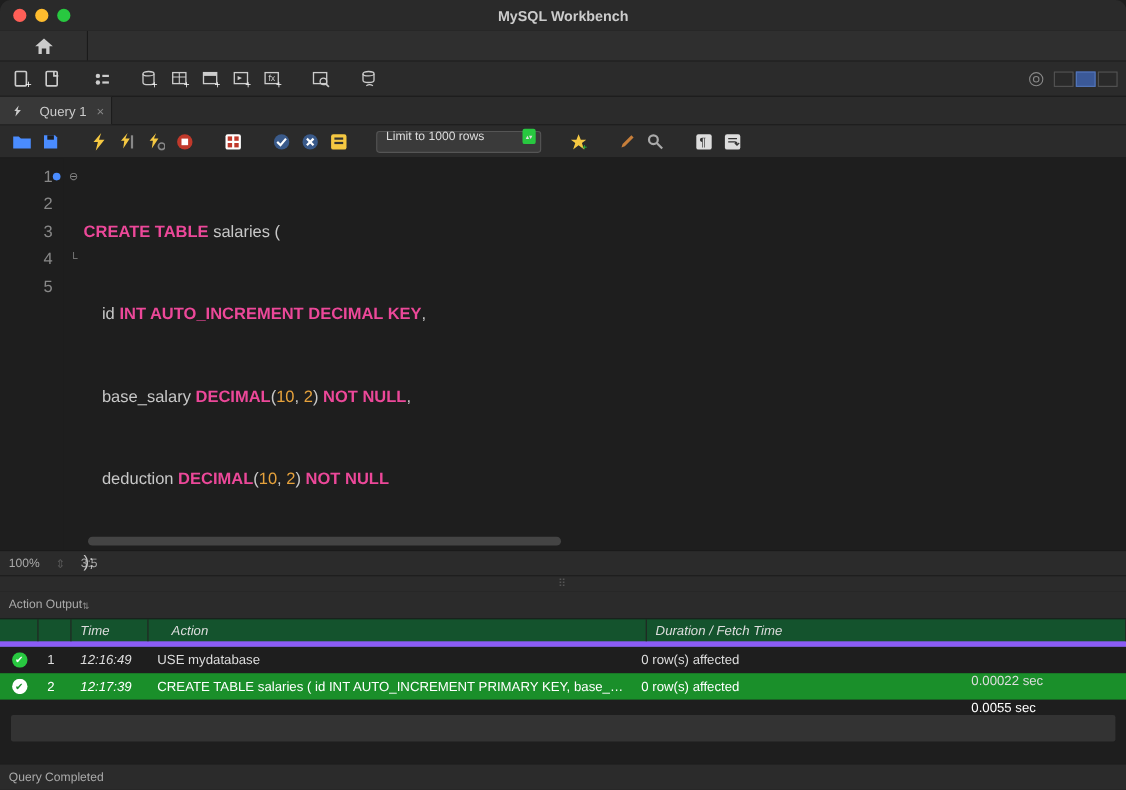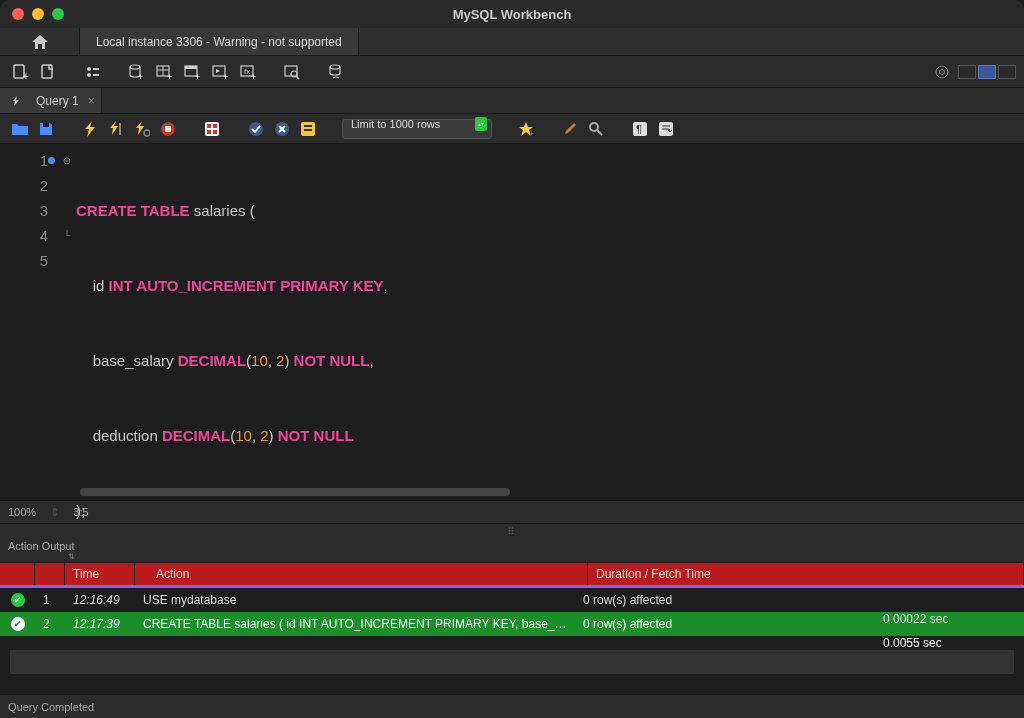--- a/index.html
+++ b/index.html
@@ -55,22 +55,22 @@
 .watermark { position: absolute; left: 80px; top: 210px; font-size: 90px; font-weight: 800; color: #2a2a4a; letter-spacing: -2px; pointer-events: none; font-family: Arial, sans-serif; }
 .hscroll { position: absolute; bottom: 4px; left: 80px; width: 430px; height: 8px; background: #444; border-radius: 4px; }
 
 
 .status-strip { height: 24px; background: #2b2b2b; display: flex; align-items: center; padding: 0 8px; gap: 14px; font-size: 11px; color: #aaa; border-top: 1px solid #1a1a1a; border-bottom: 1px solid #1a1a1a; }
 .splitter { height: 14px; background: #2b2b2b; display: flex; align-items: center; justify-content: center; }
 .splitter-dots { color: #555; font-size: 10px; letter-spacing: 2px; }
 
 
 .output-hdr { height: 24px; background: #2b2b2b; display: flex; align-items: center; padding: 0 8px; font-size: 11px; color: #aaa; }
-.output-hdr .sel { display: flex; align-items: flex-end; gap: 0; flex-direction: column; }
-.table-hdr { height: 26px; background: #b91c1c; display: flex; align-items: center; font-size: 12px; color: #ddd; border-top: 1px solid #1a1a1a; border-bottom: 3px solid #8b5cf6; }
+.output-hdr .sel { display: flex; align-items: flex-end; gap: 0; }
+.table-hdr { height: 26px; background: #14532d; display: flex; align-items: center; font-size: 12px; color: #ddd; border-top: 1px solid #1a1a1a; border-bottom: 5px solid #8b5cf6; font-style: italic; }
 .th { padding: 0 8px; border-right: 1px solid #222; height: 100%; display: flex; align-items: center; }
 .th.status { width: 35px; }
 .th.idx { width: 30px; }
 .th.time { width: 70px; }
 .th.action { width: 440px; margin-left: 13px; }
 .th.response { width: 300px; }
 .th.duration { flex: 1; }
 .trow { height: 24px; display: flex; align-items: center; font-size: 12px; color: #ddd; }
 .trow.sel { background: #1a8f2a; color: #fff; }
 .td { padding: 0 8px; overflow: hidden; white-space: nowrap; text-overflow: ellipsis; }
@@ -100,23 +100,20 @@
   </div>
   <div class="title">MySQL Workbench</div>
 </div>
 
 <div class="tabbar">
   <div class="hometab">
     <svg width="18" height="16" viewBox="0 0 18 16">
         <path d="M9 1 L17 8 L14 8 L14 15 L11 15 L11 10 L7 10 L7 15 L4 15 L4 8 L1 8 Z" fill="#ccc"></path>
       </svg>
   </div>
-  <div class="conntab">
-    <span>Local instance 3306 - Warning - not supported</span>
-  </div>
 </div>
 
 <div class="maintoolbar">
   <div class="tb-icon">
       <svg width="18" height="18" viewBox="0 0 18 18">
         <rect x="3" y="2" width="10" height="13" rx="1" fill="none" stroke="#ccc" stroke-width="1.5"></rect>
         <text x="12" y="17" font-size="10" fill="#fff">+</text>
       </svg>
     </div>
   <div class="tb-icon">
@@ -327,21 +324,21 @@
   </div>
   <div class="fold-col">
     <div class="fold-mark">⊖</div>
     <div class="fold-mark"></div>
     <div class="fold-mark"></div>
     <div class="fold-mark">└</div>
     <div class="fold-mark"></div>
   </div>
   <div class="code">
     <div class="line"><span class="kw">CREATE</span> <span class="kw">TABLE</span> <span class="id">salaries</span> <span class="pun">(</span></div>
-    <div class="line">    <span class="id">id</span> <span class="kw">INT AUTO_INCREMENT PRIMARY KEY</span><span class="pun">,</span></div>
+    <div class="line">    <span class="id">id</span> <span class="kw">INT AUTO_INCREMENT DECIMAL KEY</span><span class="pun">,</span></div>
     <div class="line">    <span class="id">base_salary</span> <span class="kw">DECIMAL</span><span class="pun">(</span><span class="num">10</span><span class="pun">,</span><span> </span><span class="num">2</span><span class="pun">)</span> <span class="kw">NOT NULL</span><span class="pun">,</span></div>
     <div class="line">    <span class="id">deduction</span> <span class="kw">DECIMAL</span><span class="pun">(</span><span class="num">10</span><span class="pun">,</span><span> </span><span class="num">2</span><span class="pun">)</span> <span class="kw">NOT NULL</span></div>
     <div class="line"><span class="pun">);</span></div>
   </div>
   <div class="hscroll"></div>
 </div>
 
 <div class="status-strip">
   <span>100%</span>
   <span style="color:#555">⇕</span>

